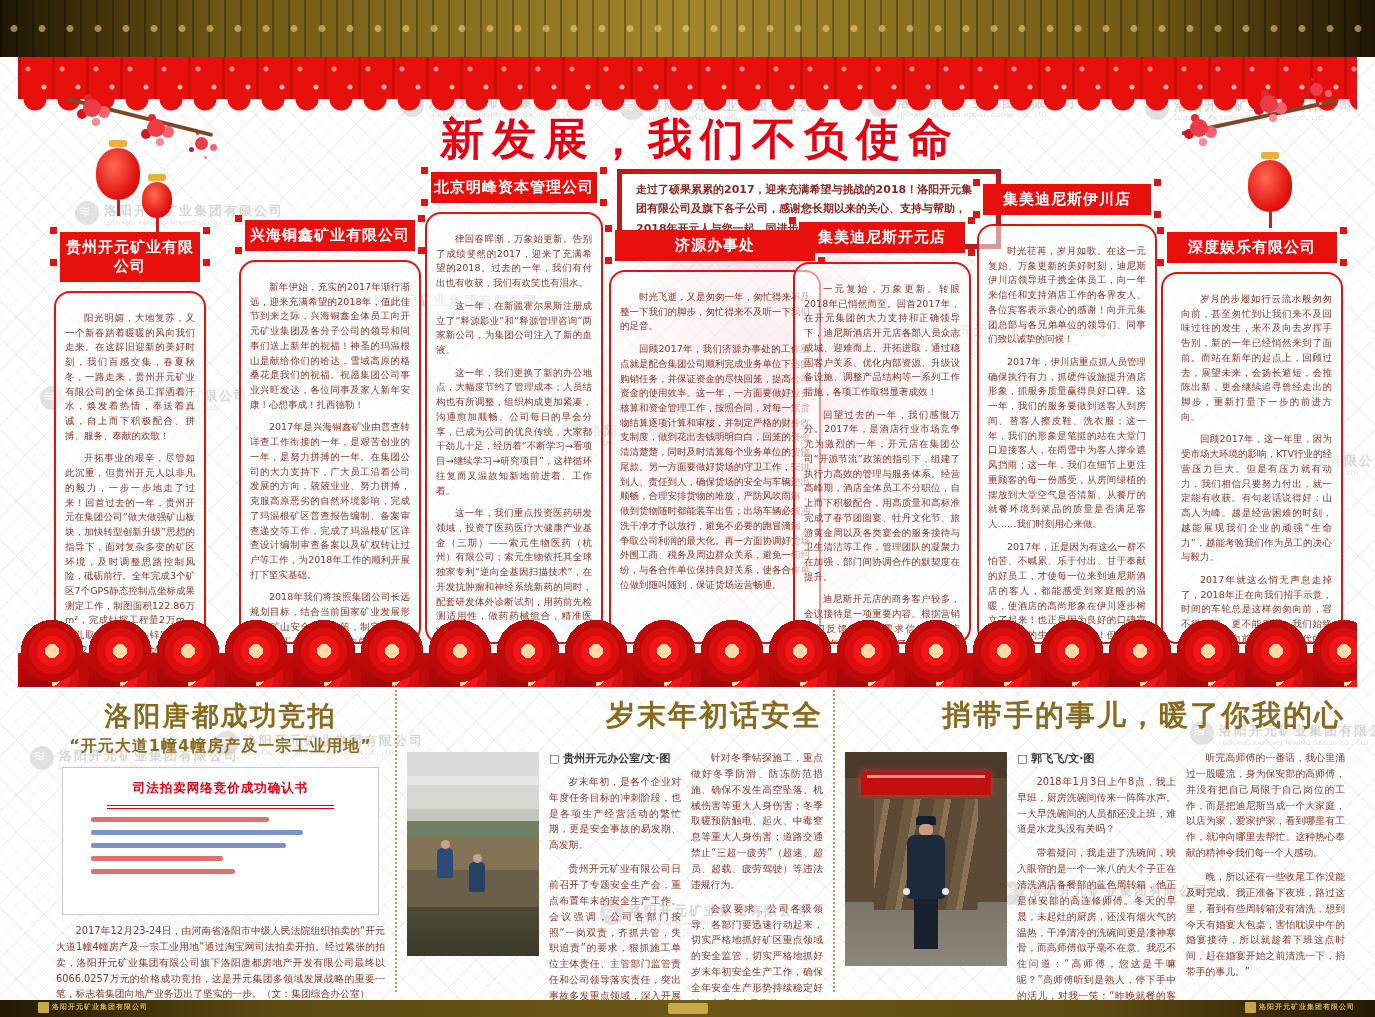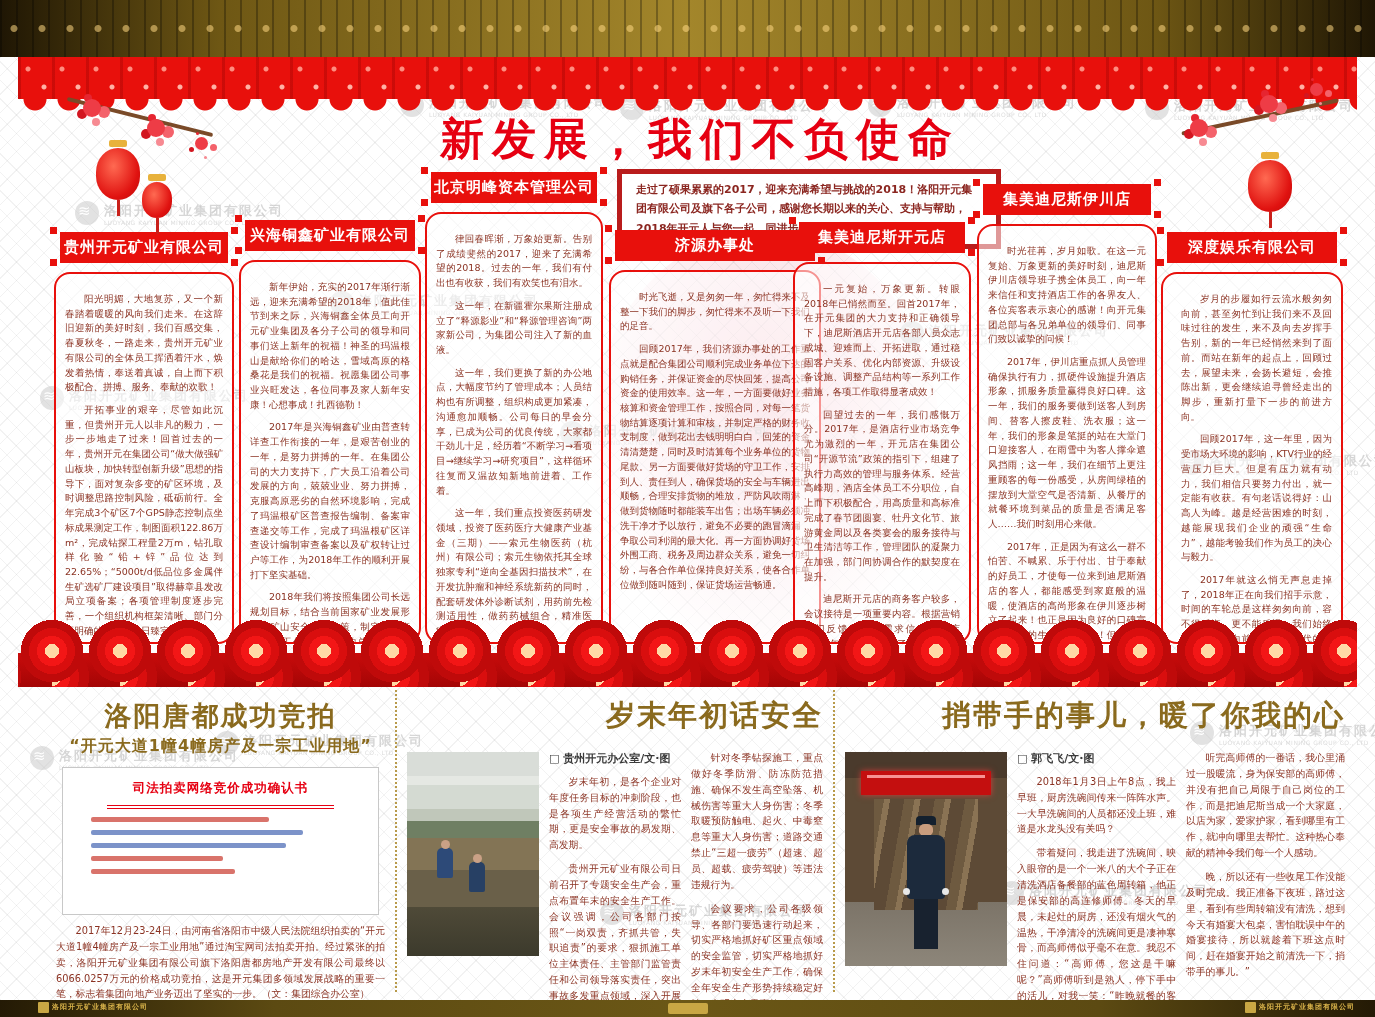--- a/index.html
+++ b/index.html
@@ -231,21 +231,21 @@
     <div class="flower" style="left:160px;top:8px;width:13px;height:13px;"></div>
   </div>
   <div class="lantern" style="left:1248px;top:160px;"></div>
 
   <div class="main-title">新发展，我们不负使命</div>
 
   <div class="greeting">走过了硕果累累的2017，迎来充满希望与挑战的2018！洛阳开元集团有限公司及旗下各子公司，感谢您长期以来的关心、支持与帮助，2018年开元人与您一起，同进步共成长！</div>
 
   <div class="peony"></div>
 
-  <div class="col" style="left:54px;top:232px;width:180px;">
+  <div class="col" style="left:54px;top:232px;width:152px;">
     <div class="col-header">贵州开元矿业有限公司</div>
     <div class="col-box" style="height:372px;">
       <p>阳光明媚，大地复苏，又一个新春踏着暖暖的风向我们走来。在这辞旧迎新的美好时刻，我们百感交集，春夏秋冬，一路走来，贵州开元矿业有限公司的全体员工挥洒着汗水，焕发着热情，奉送着真诚，自上而下积极配合、拼搏、服务、奉献的欢歌！</p>
       <p>开拓事业的艰辛，尽管如此沉重，但贵州开元人以非凡的毅力，一步一步地走了过来！回首过去的一年，贵州开元在集团公司“做大做强矿山板块，加快转型创新升级”思想的指导下，面对复杂多变的矿区环境，及时调整思路控制风险，砥砺前行。全年完成3个矿区7个GPS静态控制点坐标成果测定工作，制图面积122.86万m²，完成钻探工程量2万m，钻孔取样化验“铅+锌”品位达到22.65%；“5000t/d低品位多金属伴生矿选矿厂建设项目”取得赫章县发改局立项备案；各项管理制度逐步完善，一个组织机构框架清晰、部门分工明确的公司正在日臻完善。</p>
       <p>百舸争流，不进则退。新的一年即将来临，“新”意味着新起点上的新期待，新常态下的新任务，新挑战中的新措施，新突破后的新业绩，2018年，是一幅即将开启的崭新画卷，充满了太多的未知与挑战；是一列即将启程的列车，满载着太多的惊喜与期望；是一张空空如也的白纸，一切的文字，都需要我们自己去书写。面向未来，贵州开元，加油！</p>
     </div>
   </div>
 
   <div class="col" style="left:239px;top:220px;width:182px;">
     <div class="col-header">兴海铜鑫矿业有限公司</div>

